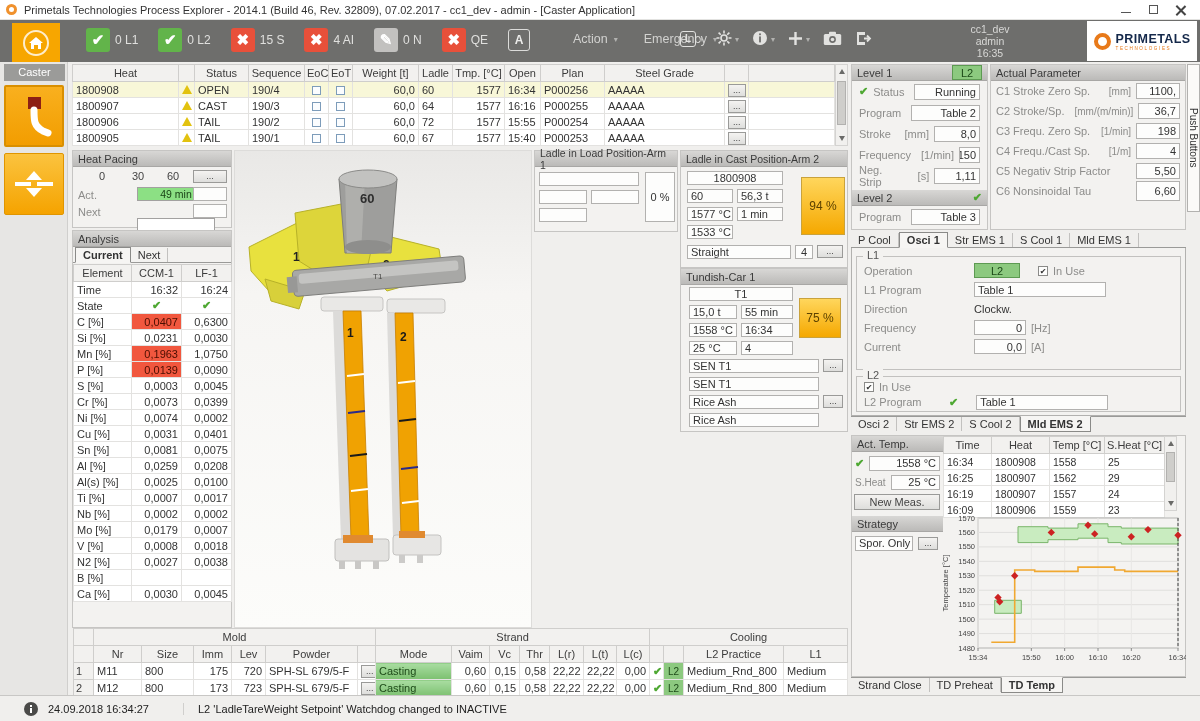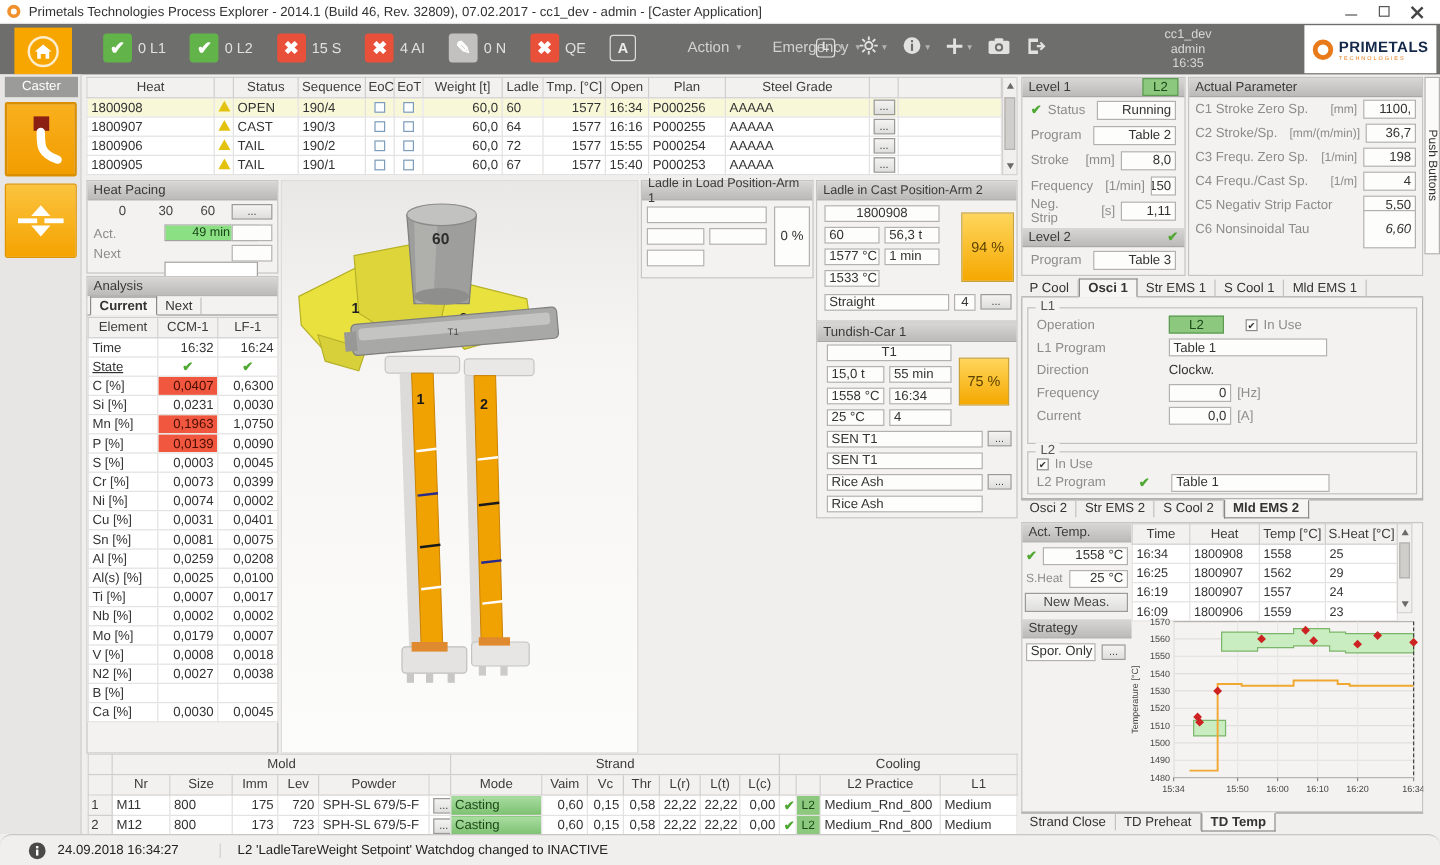--- a/index.html
+++ b/index.html
@@ -117,21 +117,21 @@
 .hp-fill { position:absolute; left:0; top:0; bottom:0; background:#8ce084; }
 .hp-text { position:absolute; inset:0; text-align:center; font-size:10.5px; color:#173f14; line-height:13px; }
 
 
 #push-btns { position:absolute; left:1187px; top:64px; width:13px; height:148px; background:#fbfaf8;
   border:1px solid #b2b1af; display:flex; align-items:center; justify-content:center; }
 #push-btns span { writing-mode:vertical-rl; font-size:10px; color:#333; }
 
 
 #statusbar { position:absolute; left:0; top:695px; width:1200px; height:26px; background:#f0efed;
-  border-top:1px solid #c8c7c5; display:flex; align-items:center; gap:10px; padding:0 10px;border-radius:10px; }
+  border-top:1px solid #c8c7c5; display:flex; align-items:center; gap:10px; padding:0 10px; }
 .info-ic { width:14px; height:14px; border-radius:50%; background:#4a4a48; position:relative; margin-left:14px; }
 .info-ic:before { content:""; position:absolute; left:6px; top:3px; width:2px; height:2px; background:#fff; }
 .info-ic:after { content:""; position:absolute; left:6px; top:6px; width:2px; height:5px; background:#fff; }
 #sb-time { min-width:125px; color:#222; }
 #sb-msg { border-left:1px solid #d0cfcd; padding-left:14px; color:#222; }
 
 
 #caster-view { position:absolute; left:234px; top:150px; width:298px; height:478px;
   background:linear-gradient(#e9e8e6,#f6f5f3 30%,#fcfcfa); border:1px solid #dddcda; }
 
@@ -481,21 +481,21 @@
         <span class="glabel" style="white-space:nowrap;">C5 Negativ Strip Factor</span>
         <span style="flex:1"></span>
         <span class="glabel" style="font-size:10px; white-space:nowrap;"></span>
         <span class="fld r" style="width:44px; height:16px;">5,50</span>
       </div>
 
       <div class="frow" style="height:20px; padding:0 5px;">
         <span class="glabel" style="white-space:nowrap;">C6 Nonsinoidal Tau</span>
         <span style="flex:1"></span>
         <span class="glabel" style="font-size:10px; white-space:nowrap;"></span>
-        <span class="fld r" style="width:44px; height:32px;font-style:italic;">6,60</span>
+        <span class="fld r" style="width:44px; height:20px;">6,60</span>
       </div>
 
   </div>
 </div>
 
 <div id="push-btns">
   <span>Push Buttons</span>
 </div>
 
 <div class="panel" style="left:72px; top:150px; width:160px; height:78px;">
@@ -545,21 +545,21 @@
     </thead>
     <tbody>
 
         <tr>
           <td class="ta-l" style="height:15.8px;">Time</td>
           <td class="ta-r">16:32</td>
           <td class="ta-r">16:24</td>
         </tr>
 
         <tr>
-          <td class="ta-l" style="height:15.8px;text-decoration:underline;">State</td>
+          <td class="ta-l" style="height:15.8px;">State</td>
           <td class="ta-r ok">✔</td>
           <td class="ta-r ok">✔</td>
         </tr>
 
         <tr>
           <td class="ta-l" style="height:15.8px;">C [%]</td>
           <td class="ta-r alarm">0,0407</td>
           <td class="ta-r">0,6300</td>
         </tr>
 

